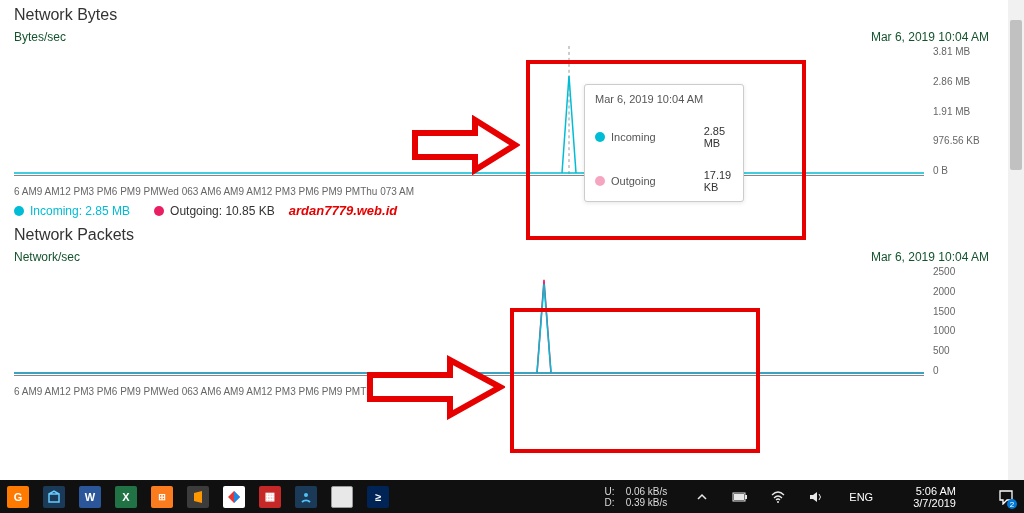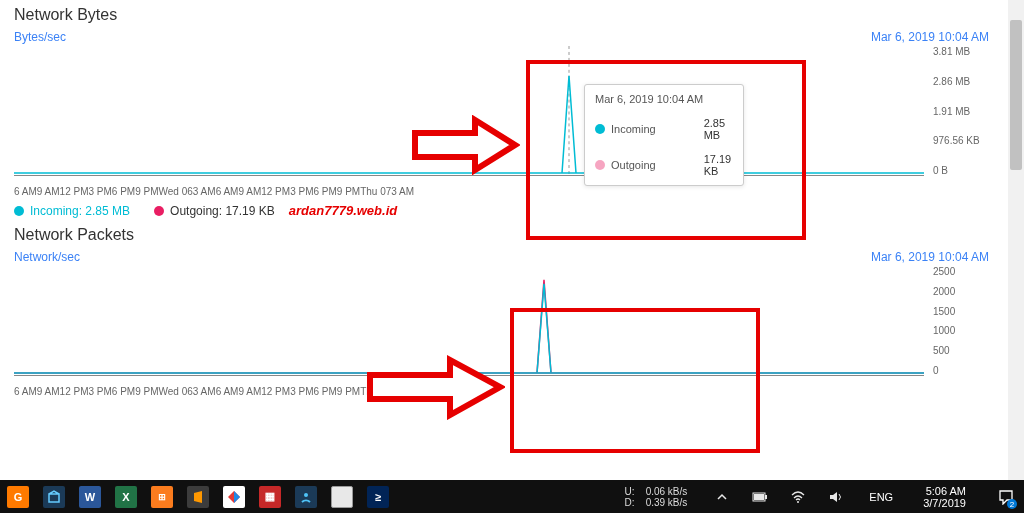--- a/index.html
+++ b/index.html
@@ -14,21 +14,21 @@
     overflow: hidden;
   }
   .content {
     position: absolute;
     left: 10px; top: 0;
     width: 985px;
     height: 412px;
     padding: 4px 0 0 0;
   }
   .panel-title { font-size: 16px; color:#333; margin: 2px 0 6px 4px; }
-  .panel-sub   { display:flex; justify-content:space-between; margin: 0 6px 2px 4px; color:#3b82f6;}
+  .panel-sub   { display:flex; justify-content:space-between; margin: 0 6px 2px 4px; color:#14532d;}
   .chart-box {
     position: relative;
     width: 970px;
     margin-left: 4px;
   }
   .chart1 { height: 130px; }
   .chart2 { height: 110px; margin-top: 2px;}
   .plot-area {
     position: absolute;
     left: 0; top: 0;
@@ -55,21 +55,21 @@
   .legend { display:flex; gap:24px; align-items:center; margin: 6px 0 8px 4px; font-size:12px; position:relative;}
   .dot { width:10px; height:10px; border-radius:50%; display:inline-block; margin-right:6px; vertical-align:middle;}
   .dot-in  { background:#00bcd4;}
   .dot-out { background:#e91e63;}
   .tooltip {
     position:absolute; background:#fff; border:1px solid #ccc; border-radius:3px;
     padding:8px 10px; font-size:11px; color:#555;
     box-shadow:0 1px 4px rgba(0,0,0,0.1);
     width:160px;
   }
-  .tooltip .row { display:flex; justify-content:center; align-items:center; margin-top:12px;gap:48px;}
+  .tooltip .row { display:flex; justify-content:center; align-items:center; margin-top:20px;gap:48px;}
   .tooltip .row .lab { display:flex; align-items:center; }
   .tooltip .row .val { font-weight:400; color:#333;}
   .hl-box { position:absolute; border:4px solid #e60000; }
   .arrow { position:absolute; }
   .arrow svg { display:block; }
   .watermark {
     position:absolute; color:#e60000; font-weight:700; font-style:italic;
     font-size:13px;
   }
   
@@ -83,21 +83,21 @@
   }
   .tb-left { display:flex; align-items:center; height:100%; }
   .tb-ico {
     width:36px; height:33px; display:flex; align-items:center; justify-content:center;
     position:relative;
   }
   .tb-ico .sq { width:22px; height:22px; border-radius:2px; display:flex; align-items:center; justify-content:center; font-size:11px; font-weight:700;}
   .tb-right { margin-left:auto; display:flex; align-items:center; height:100%; gap:20px; padding-right:4px;}
   .tray-ico { width:18px; height:18px; display:flex; align-items:center; justify-content:center; opacity:0.9;}
   .net-speed { font-size:10px; line-height:11px; text-align:left; margin:0 6px; color:#ddd;}
-  .clock { font-size:11px; line-height:12px; text-align:right; margin:0 6px;}
+  .clock { font-size:11px; line-height:12px; text-align:right; margin:0 16px;}
   .notif { width:28px; height:33px; display:flex; align-items:center; justify-content:center; position:relative;}
   .notif .badge { position:absolute; bottom:4px; right:3px; background:#0078d7; color:#fff; font-size:8px; width:10px; height:10px; border-radius:50%; display:flex; align-items:center; justify-content:center;}
 </style>
 </head>
 <body>
 
 <div class="content">
 
   <div class="panel-title">Network Bytes</div>
   <div class="panel-sub">
@@ -153,21 +153,21 @@
     <span>12 PM</span>
       <span>3 PM</span>
     <span>6 PM</span>
       <span>9 PM</span>
     <span>Thu 07</span>
       <span>3 AM</span>
   </div>
 
   <div class="legend">
     <span><span class="dot dot-in"></span><span style="color:#00bcd4">Incoming: 2.85 MB</span></span>
-    <span><span class="dot dot-out"></span><span>Outgoing: 17.19 KB</span></span>
+    <span><span class="dot dot-out"></span><span>Outgoing: 10.85 KB</span></span>
     <span class="watermark" style="position:static; margin-left:-10px;">ardan7779.web.id</span>
   </div>
 
   <div class="panel-title">Network Packets</div>
   <div class="panel-sub">
     <span>Network/sec</span>
     <span>Mar 6, 2019 10:04 AM</span>
   </div>
 
   <div class="chart-box chart2">

